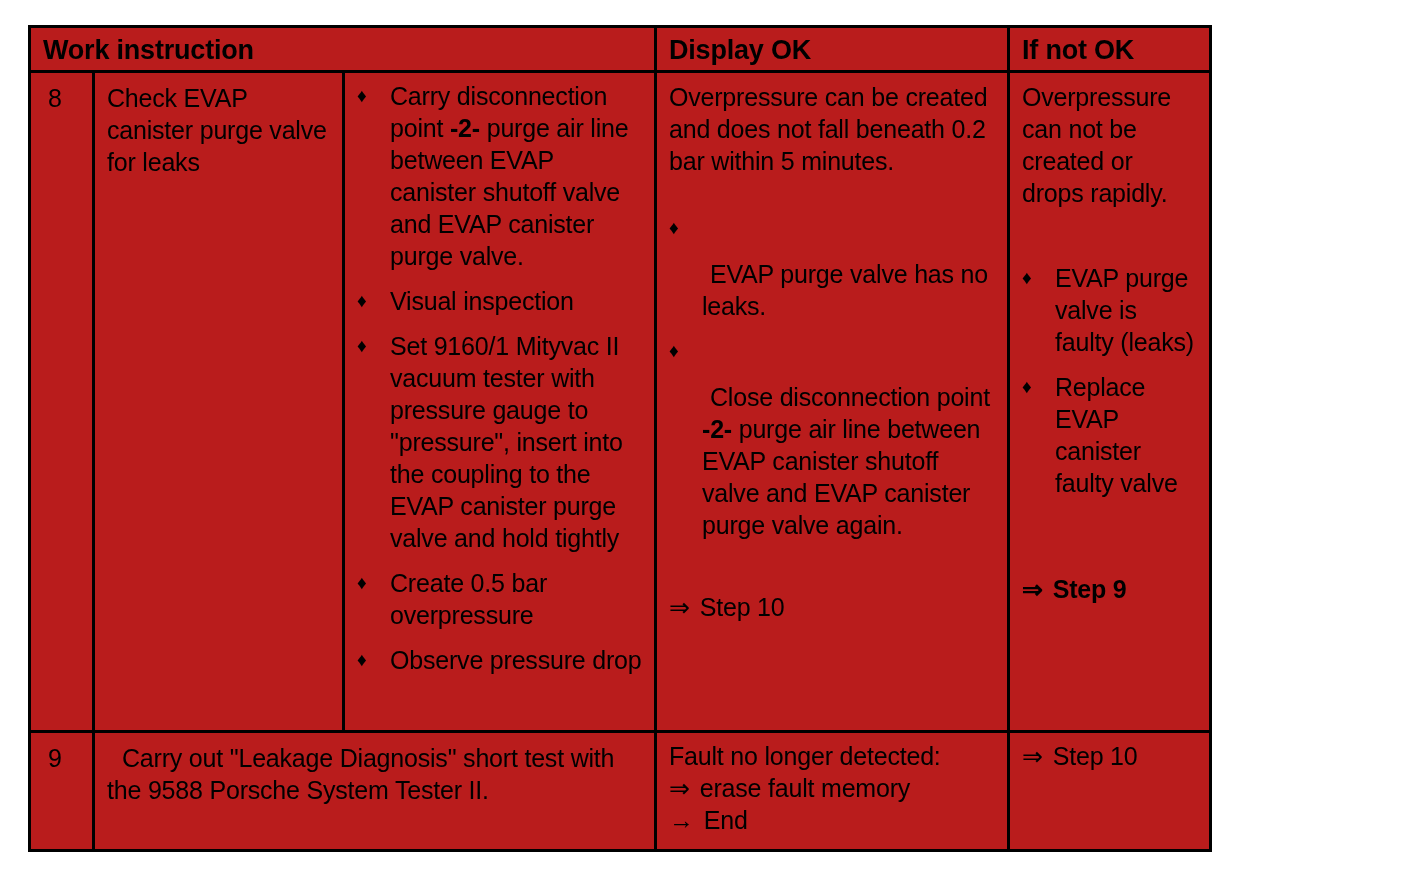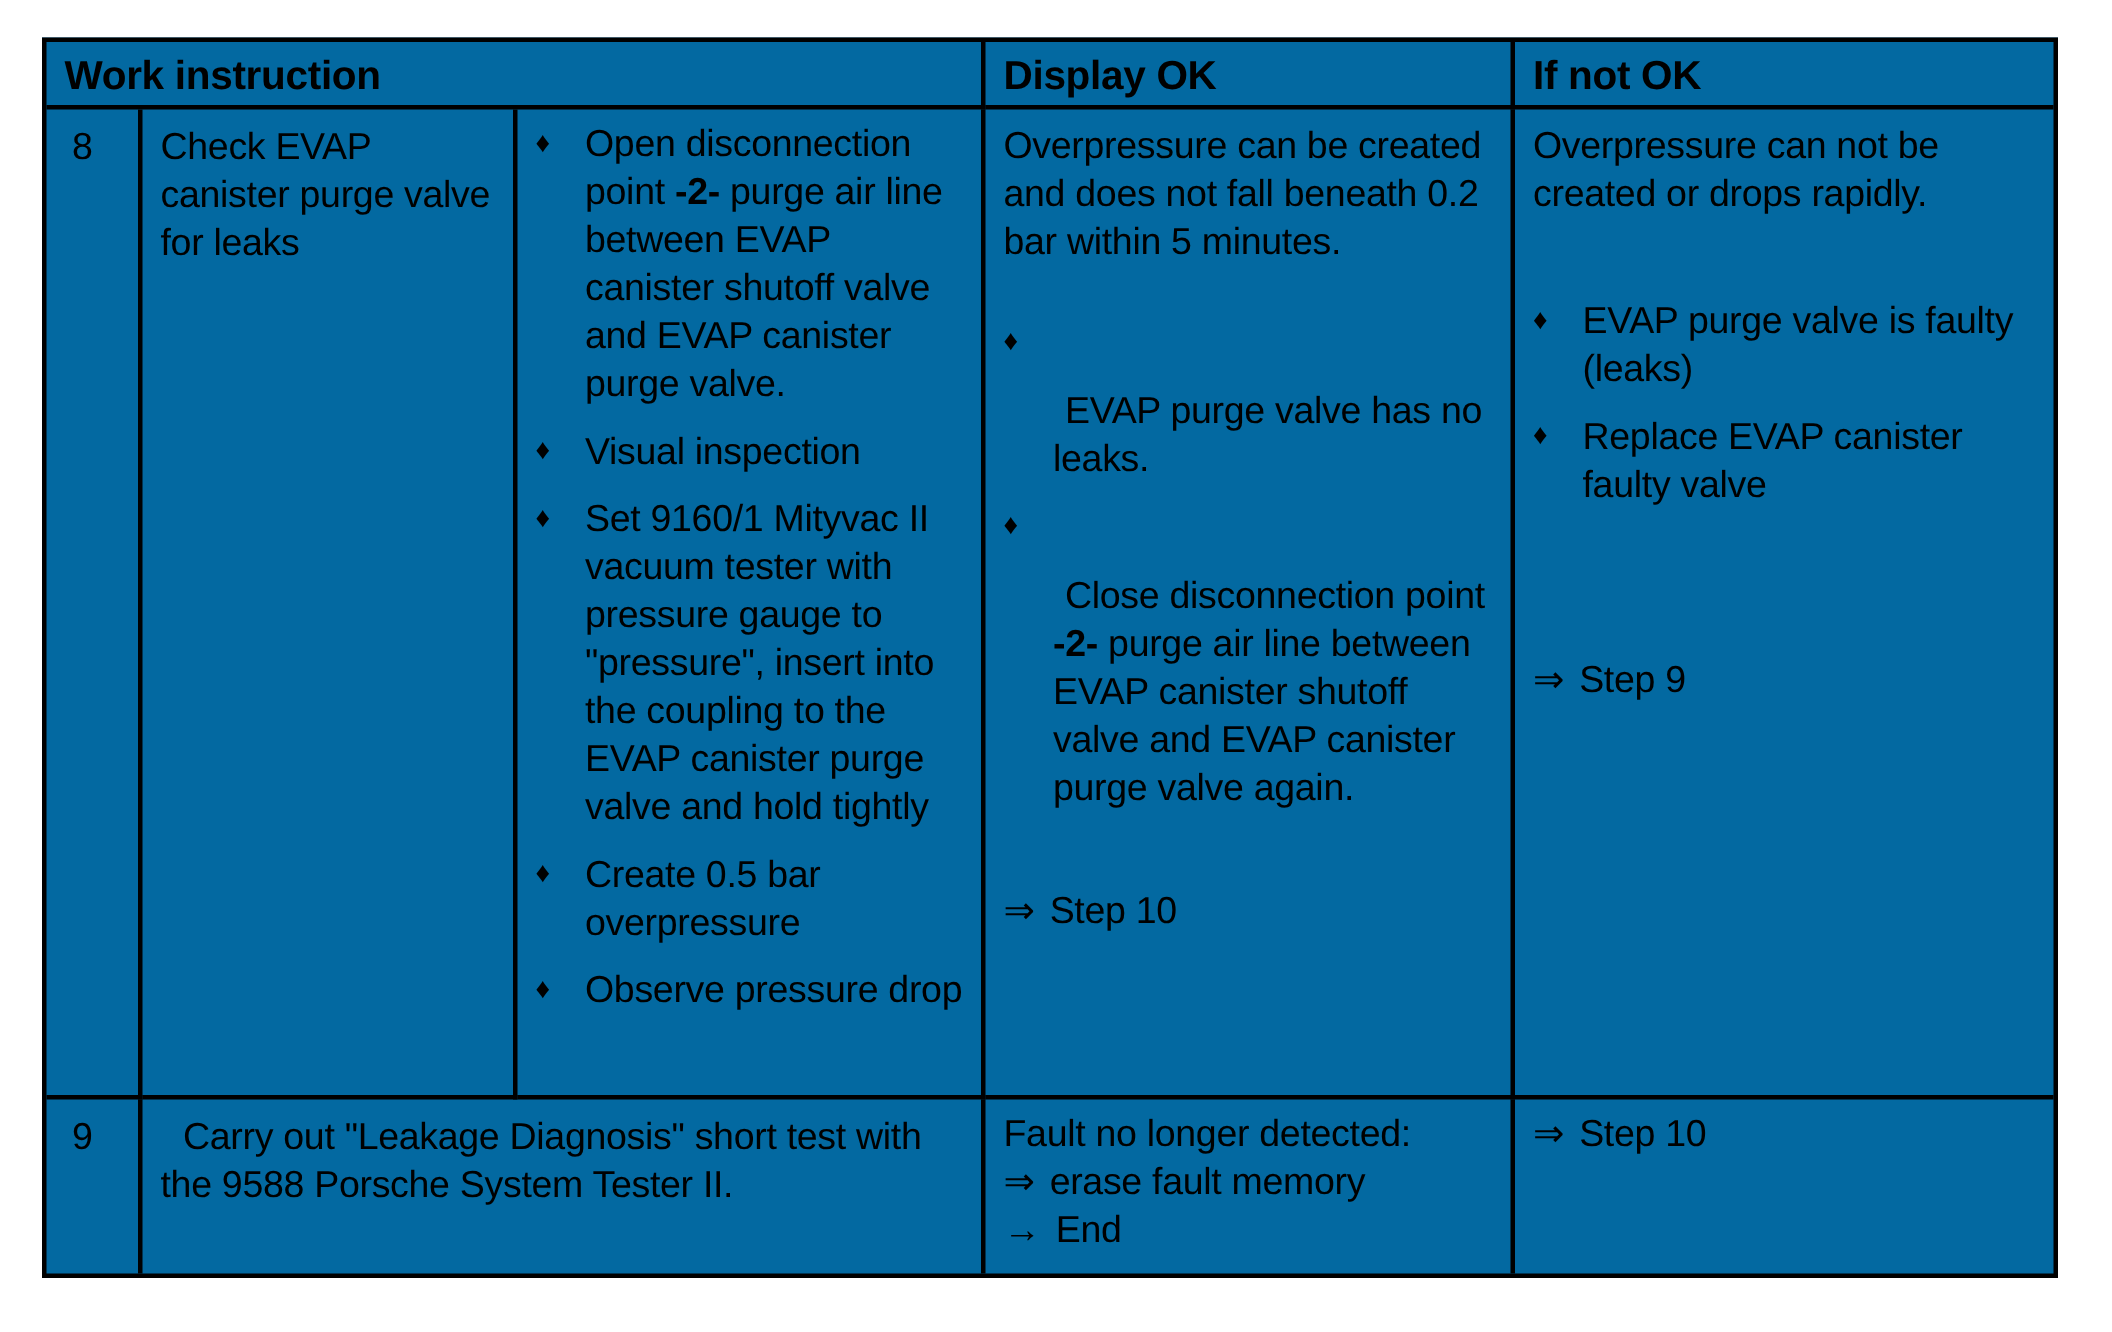--- a/index.html
+++ b/index.html
@@ -7,27 +7,27 @@
   body {
     width: 1408px; height: 888px;
     font-family: "Liberation Sans", sans-serif;
     color: #000;
     position: relative;
     overflow: hidden;
   }
   .doc-table {
     position: absolute;
     left: 28px; top: 25px;
-    width: 1344px;
+    width: 1184px;
     min-height: 827px;
     border: 3px solid #000;
     display: grid;
     grid-template-columns: 64px 250px 312px 353px 1fr;
     grid-template-rows: 45px minmax(658px, auto) minmax(115px, auto);
-    background: #0369a1;
+    background: #b91c1c;
     font-size: 25px;
     line-height: 32px;
     letter-spacing: -0.2px;
   }
   .cell { padding: 7px 12px 8px 12px; overflow: hidden; }
   .br { border-right: 3px solid #000; }
   .bb { border-bottom: 3px solid #000; }
   .head {
     font-weight: bold;
     font-size: 27px;
@@ -46,21 +46,21 @@
     font-size: 19px;
     line-height: 32px;
   }
   .btext { flex: 1; }
 
   .intro { margin-top: 1px; }
   .ok-bullets  { margin-top: 35px; }
   .ok-bullets .btext { text-indent: 8px; margin-top: 46px; }
   .nok-bullets { margin-top: 53px; }
   .result { margin-top: 50px; }
-  .result-nok { margin-top: 98px; }
+  .result-nok { margin-top: 74px; font-weight: bold; }
   .arrow-sym { display: inline-block; margin-right: 10px; }
 
   .line-list .line { white-space: normal; }
   .indent { text-indent: 9px; }
   .task-row9 { text-indent: 15px; padding-top: 9px; }
   b { font-weight: bold; }
 </style>
 </head>
 <body>
 
@@ -70,21 +70,21 @@
   <div class="cell head br bb">Display OK</div>
   <div class="cell head bb">If not OK</div>
 
   <div class="cell step-cell br bb">8</div>
 
   <div class="cell task-cell br bb">Check EVAP canister purge valve for leaks</div>
 
   <div class="cell br bb">
     <div class="bullet-item">
       <span class="glyph">♦</span>
-      <span class="btext"><span>Open disconnection point </span><b>-2-</b><span> purge air line between EVAP canister shutoff valve and EVAP canister purge valve.</span></span>
+      <span class="btext"><span>Carry disconnection point </span><b>-2-</b><span> purge air line between EVAP canister shutoff valve and EVAP canister purge valve.</span></span>
     </div>
     <div class="bullet-item">
       <span class="glyph">♦</span>
       <span class="btext">Visual inspection</span>
     </div>
     <div class="bullet-item">
       <span class="glyph">♦</span>
       <span class="btext">Set 9160/1 Mityvac II vacuum tester with pressure gauge to "pressure", insert into the coupling to the EVAP canister purge valve and hold tightly</span>
     </div>
     <div class="bullet-item">

